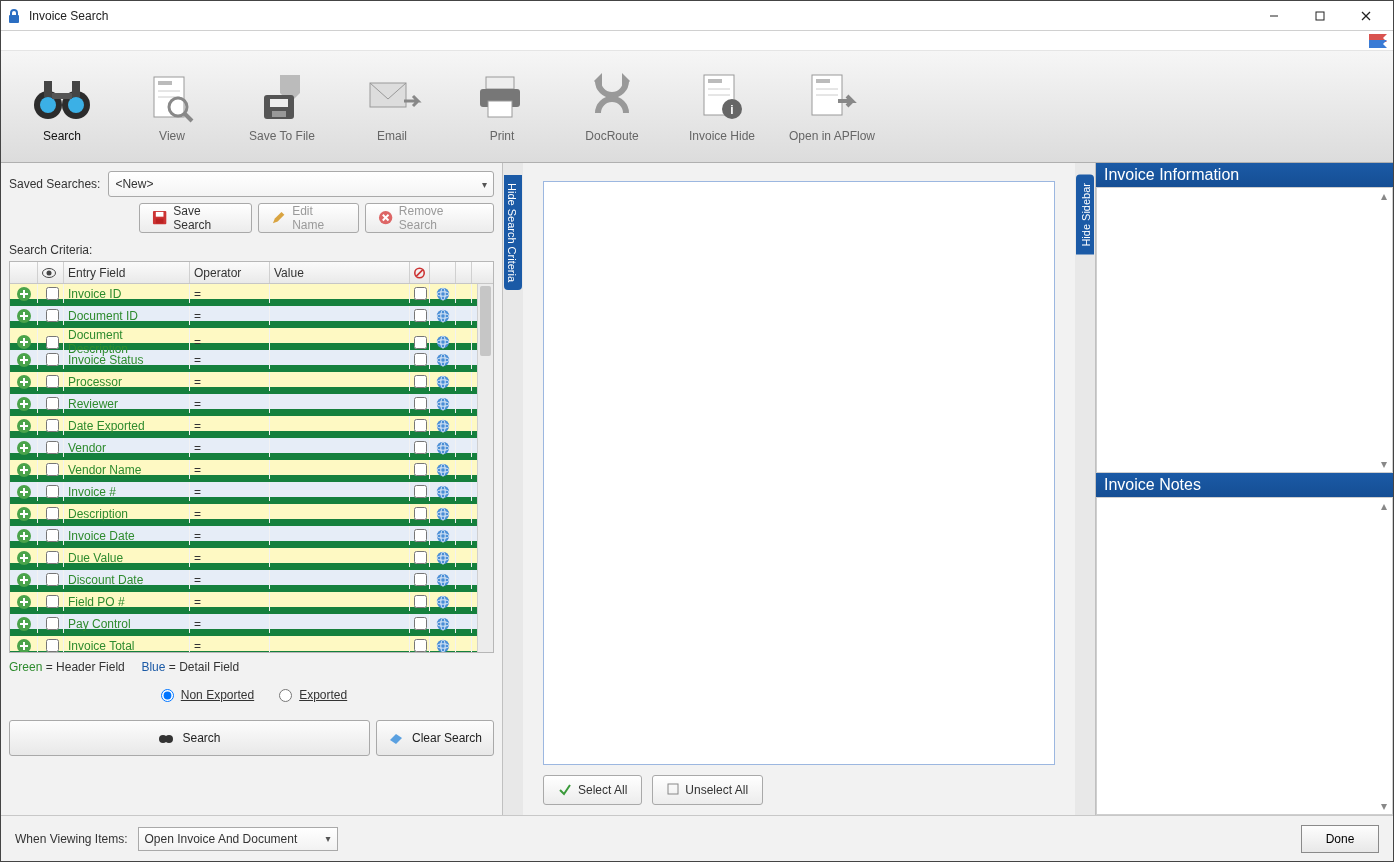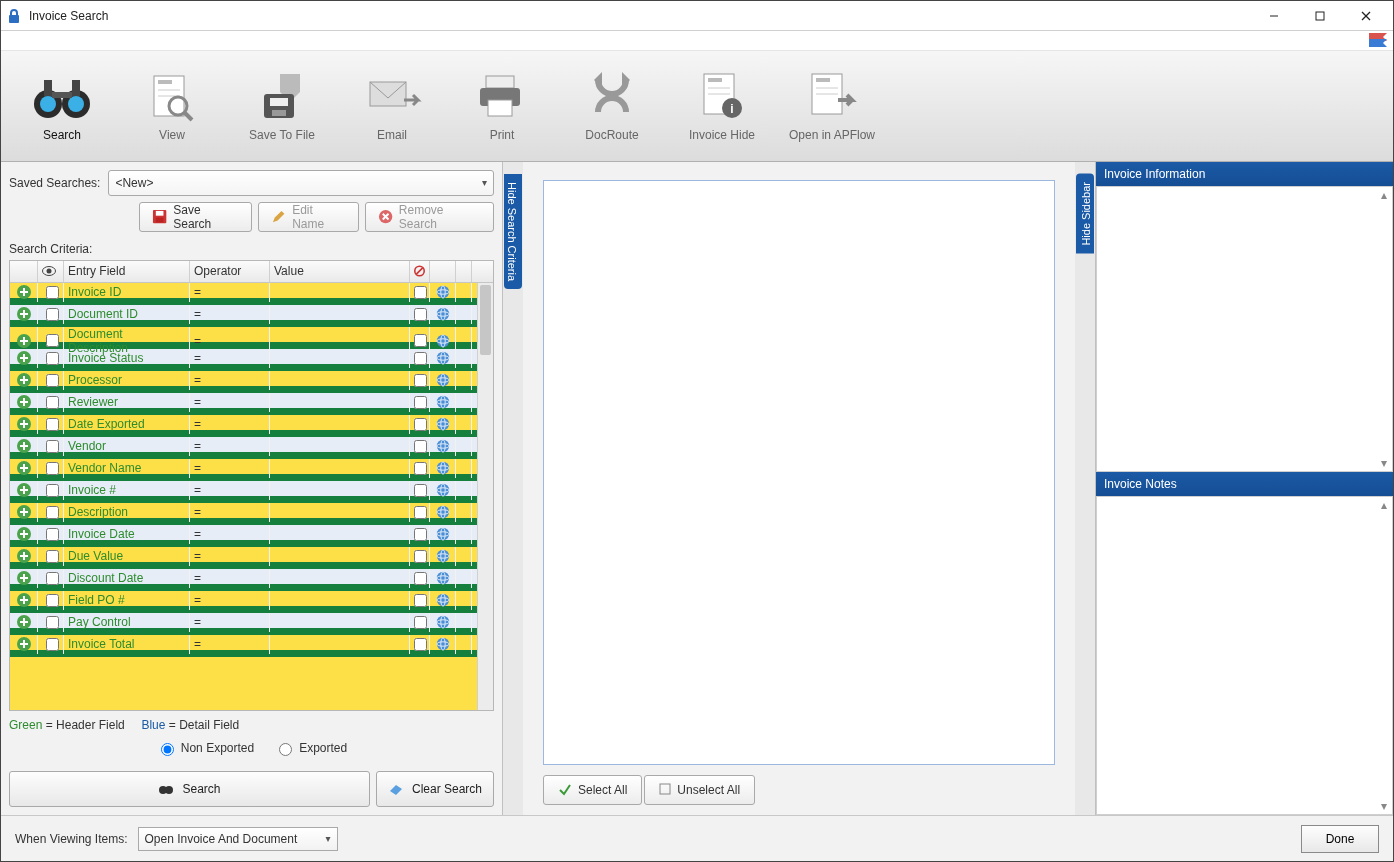--- a/index.html
+++ b/index.html
@@ -39,21 +39,21 @@
   
   .row-saved { display:flex; align-items:center; gap:8px; margin-bottom:6px;}
   .row-saved label { color:#333;}
   .combo { flex:1; height:26px; background:linear-gradient(#fff,#f4f4f4); border:1px solid #a9a9a9; border-radius:3px; display:flex; align-items:center; justify-content:space-between; padding:4px 6px; color:#333;}
   .combo .chev { font-size:10px; color:#555;}
   .row-buttons { display:flex; gap:6px; margin-left:94px; margin-bottom:10px;padding-left:36px;}
   .btn { height:30px; padding:0 12px; border:1px solid #a9a9a9; border-radius:3px; background:linear-gradient(#fff,#ececec); display:flex; align-items:center; gap:6px; color:#333;}
   .btn.disabled { color:#9a9a9a;}
   .btn .ico { width:16px; height:16px; display:inline-block;}
   .section-label { color:#333; margin-bottom:4px;}
-  .grid-wrap { border:1px solid #b7b7b7; background:#fde047; flex:0 0 auto; height:451px; display:flex; flex-direction:column; min-height:0;}
+  .grid-wrap { border:1px solid #b7b7b7; background:#fef9c3; flex:0 0 auto; height:392px; display:flex; flex-direction:column; min-height:0;}
   .grid-head { display:grid; grid-template-columns:28px 26px 126px 80px 140px 20px 26px 16px; background:linear-gradient(#fbfbfb,#e9e9e9); border-bottom:1px solid #c6c6c6; height:22px; align-items:center;}
   .grid-head > div { border-right:1px solid #d0d0d0; height:100%; display:flex; align-items:center; padding:0 4px; font-size:12px; color:#333;}
   .grid-head .eye svg { width:14px; height:10px;}
   .grid-head .forbid svg { width:14px; height:14px;}
   .grid-body { flex:1 1 auto; overflow:hidden; position:relative;}
   .grid-rows { position:absolute; inset:0; overflow:hidden;}
   .grow { display:grid; grid-template-columns:28px 26px 126px 80px 140px 20px 26px 16px; height:22px; align-items:center; border-bottom:7px solid #15803d;}
   .grow.alt { background:#e6edf7;}
   .grow > div { height:100%; display:flex; align-items:center; padding:0 4px; border-right:1px solid #f2f2f2;}
   .grow .add { justify-content:center;}
@@ -66,32 +66,32 @@
   .grow .globe { justify-content:center;}
   .grow .globe svg { width:14px; height:14px;}
   .grid-rows-outer { display:flex; height:100%;}
   .grid-rows-outer .rows-col { flex:1 1 auto; position:relative;}
   .grid-rows-outer .scroll-col { width:16px; background:#ececec; border-left:1px solid #d0d0d0; position:relative;}
   .scroll-thumb { position:absolute; left:2px; right:2px; top:2px; height:70px; background:#c6c6c6; border-radius:2px;}
   .legend { margin-top:7px; color:#333;}
   .legend .g { color:#2e8b2e;}
   .legend .b { color:#1b5aa6;}
   .export-row { display:flex; align-items:center; justify-content:center; gap:20px; height:40px;}
-  .export-row label { display:flex; align-items:center; gap:4px; color:#333;}
+  .export-row label { display:flex; align-items:flex-end; gap:4px; color:#333;text-decoration:underline;}
   .search-row { display:flex; gap:6px; margin-top:6px;}
   .bigbtn { flex:1; height:36px; border:1px solid #a9a9a9; border-radius:3px; background:linear-gradient(#fdfdfd,#e8e8e8); display:flex; align-items:center; justify-content:center; gap:8px; color:#222;}
   .bigbtn.small { flex:0 0 118px;}
 
   
   .preview { flex:1 1 auto; border:1px solid #9cb7e0; background:#fff; min-height:0;}
-  .center-buttons { display:flex; gap:2px; margin-top:10px;}
+  .center-buttons { display:flex; gap:10px; margin-top:10px;}
   .cbtn { height:30px; padding:0 14px; border:1px solid #a9a9a9; border-radius:3px; background:linear-gradient(#fff,#ececec); display:flex; align-items:center; gap:6px; color:#333;}
 
   
-  .rp-section-head { height:24px; background:linear-gradient(#1b5aa6,#154e94); color:#fff; display:flex; align-items:center; padding:0 8px; font-size:12px;}
+  .rp-section-head { height:24px; background:linear-gradient(#1b5aa6,#154e94); color:#fff; display:flex; align-items:center; padding:0 8px; font-size:16px;}
   .rp-section-body { background:#fff; border:1px solid #cfcfcf; margin:0 0 0 0; position:relative;}
   .rp-section-body.info { height:286px;}
   .rp-section-body.notes { flex:1 1 auto;}
   .rp-scroll-up, .rp-scroll-down { position:absolute; right:2px; width:12px; height:12px; color:#888; font-size:12px; line-height:12px; text-align:center;}
   .rp-scroll-up { top:2px;}
   .rp-scroll-down { bottom:2px;}
 
   
   .footer .lbl { color:#333;}
   .footer .combo2 { width:200px; height:24px; border:1px solid #a9a9a9; background:linear-gradient(#fff,#f2f2f2); display:flex; align-items:center; justify-content:space-between; padding:0 6px; color:#333;}

